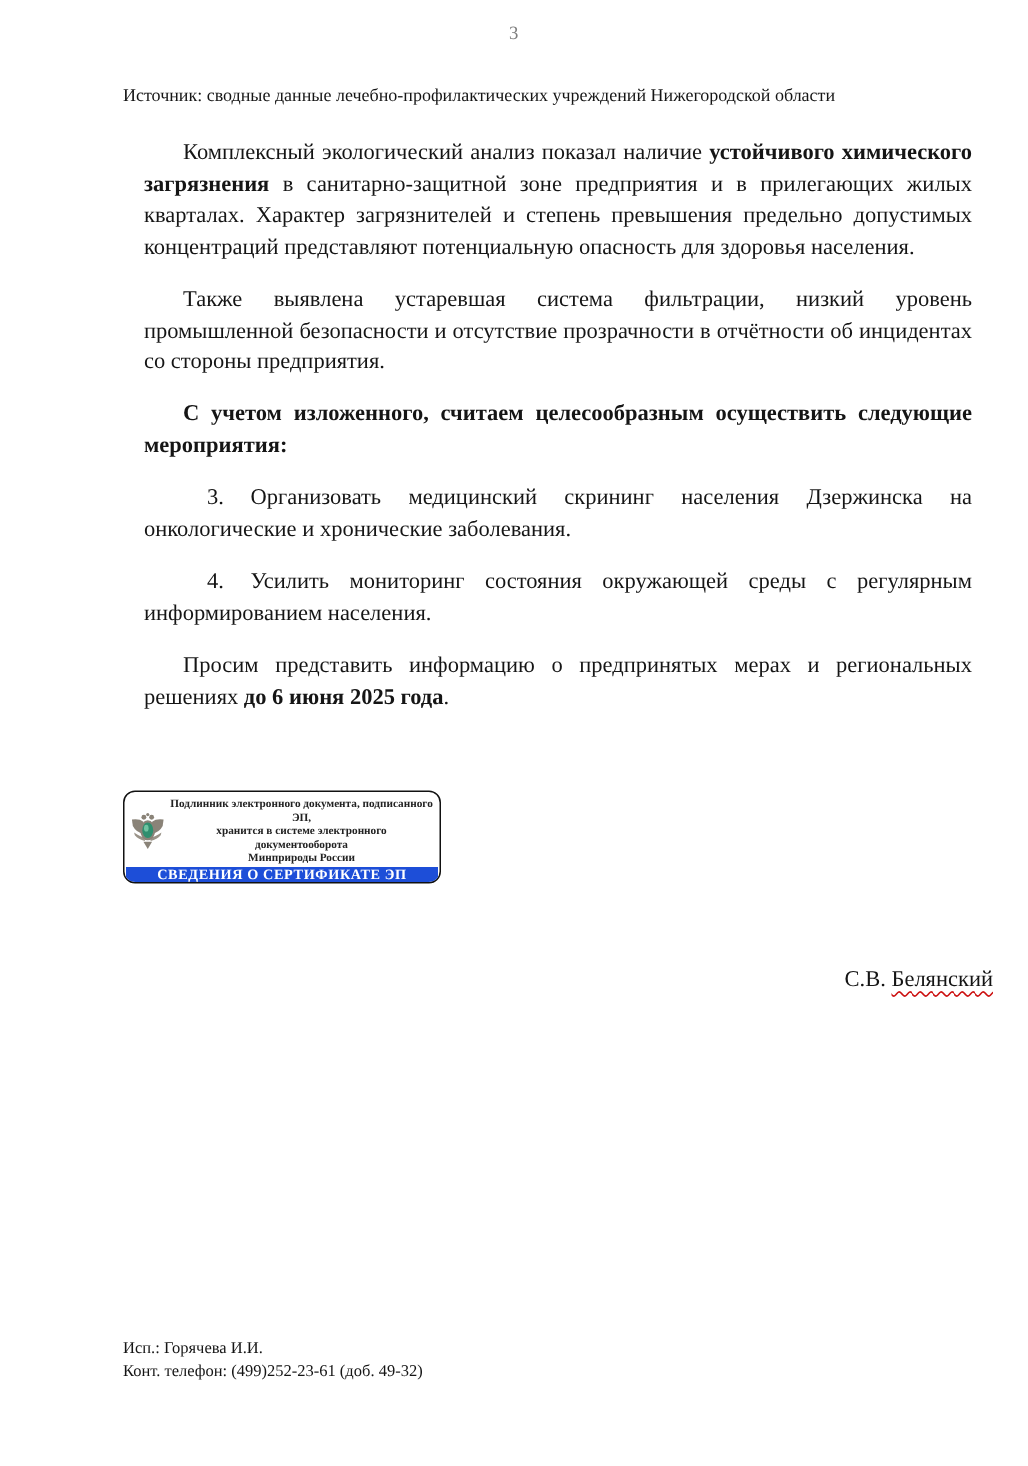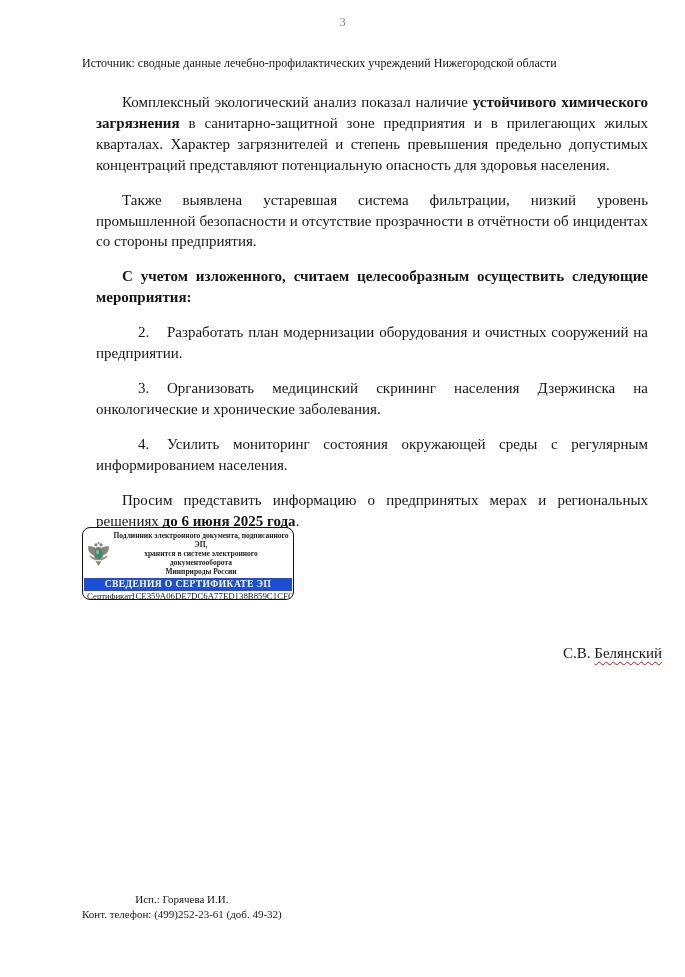--- a/index.html
+++ b/index.html
@@ -26,21 +26,21 @@
   .para{margin:14px;text-indent:26px;}
   .para + .para{margin-top:2.5px;}
   .b{font-weight:bold;}
   .list-item{margin-top:2.5px;text-indent:21px;}
   .li-num{display:inline-block;width:50px;}
   .sig-area{
     position:absolute;top:527px;left:82px;right:23px;
     display:flex;justify-content:space-between;align-items:flex-start;
   }
   .stamp{
-    width:212px;height:73px;box-sizing:border-box;flex:none;
+    width:212px;height:62px;box-sizing:border-box;flex:none;
     border:1.5px solid #111;border-radius:8px;
     overflow:hidden;background:#fff;
   }
   .stamp-top{display:flex;align-items:center;padding:3px 4px 1px 4px;}
   .emblem{width:23px;height:26px;flex:none;margin-right:3px;}
   .stamp-header{
     flex:1;font-size:7.5px;font-weight:bold;text-align:center;
     line-height:9px;white-space:pre-line;color:#222;
   }
   .stamp-banner{
@@ -60,40 +60,39 @@
   }
   .squiggle{
     text-decoration:underline;
     text-decoration-style:wavy;
     text-decoration-color:#cc1111;
     text-decoration-thickness:1px;
     text-underline-offset:3px;
   }
   .footer{
     position:absolute;top:892px;left:82px;
-    font-size:11px;line-height:14.5px;text-align:center;
+    font-size:11px;line-height:14.5px;
   }
 </style>
 </head>
 <body>
 
 <div class="page">
 
   <div class="page-number">3</div>
 
   <div class="source-line">Источник: сводные данные лечебно-профилактических учреждений Нижегородской области</div>
 
   <div class="body-block">
     <p class="para"><span>Комплексный экологический анализ показал наличие </span><span class="b">устойчивого химического загрязнения</span><span> в санитарно-защитной зоне предприятия и в прилегающих жилых кварталах. Характер загрязнителей и степень превышения предельно допустимых концентраций представляют потенциальную опасность для здоровья населения.</span></p>
 
     <p class="para">Также выявлена устаревшая система фильтрации, низкий уровень промышленной безопасности и отсутствие прозрачности в отчётности об инцидентах со стороны предприятия.</p>
 
     <p class="para b">С учетом изложенного, считаем целесообразным осуществить следующие мероприятия:</p>
 
-    <p class="para list-item"><span class="li-num">2.</span><span>Разработать план модернизации оборудования и очистных сооружений на предприятии.</span></p>
     <p class="para list-item"><span class="li-num">3.</span><span>Организовать медицинский скрининг населения Дзержинска на онкологические и хронические заболевания.</span></p>
     <p class="para list-item"><span class="li-num">4.</span><span>Усилить мониторинг состояния окружающей среды с регулярным информированием населения.</span></p>
 
     <p class="para"><span>Просим представить информацию о предпринятых мерах и региональных решениях </span><span class="b">до 6 июня 2025 года</span><span>.</span></p>
   </div>
 
   <div class="sig-area">
 
     <div class="stamp">
       <div class="stamp-top">

